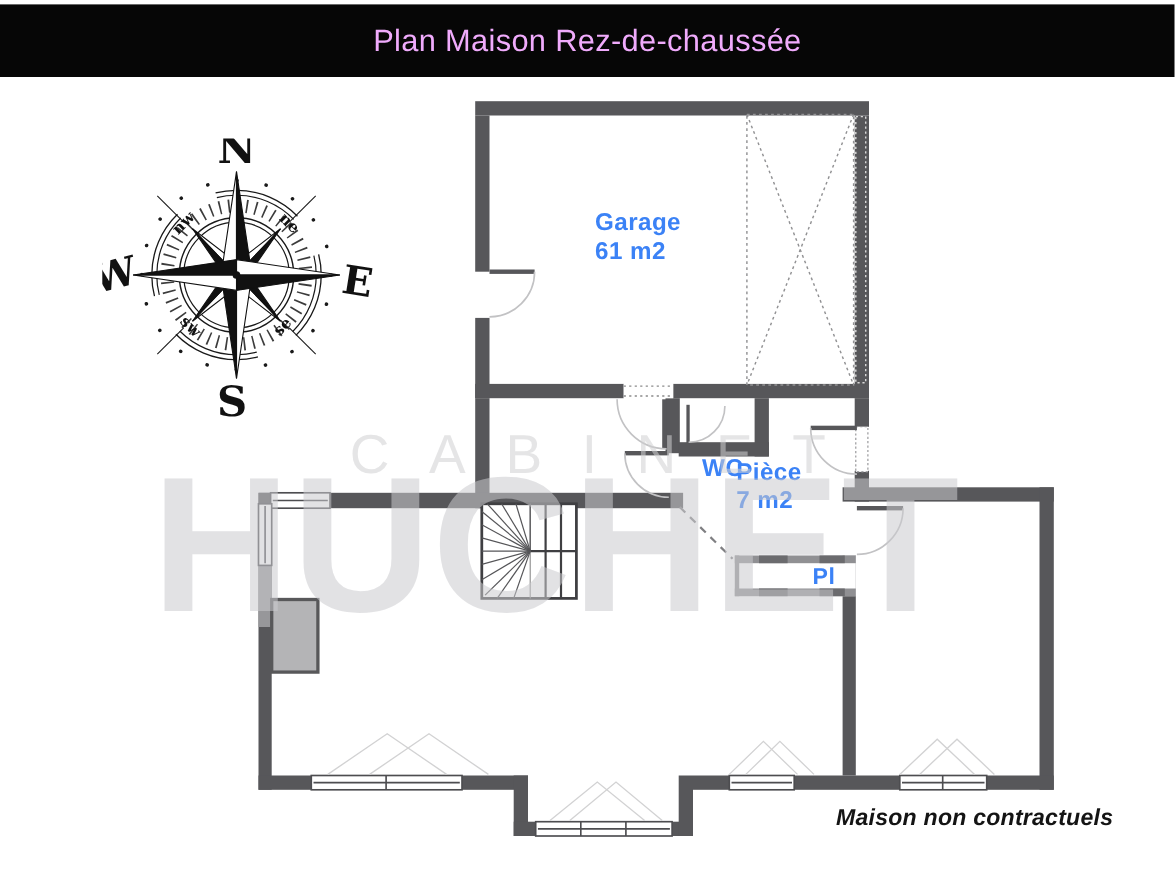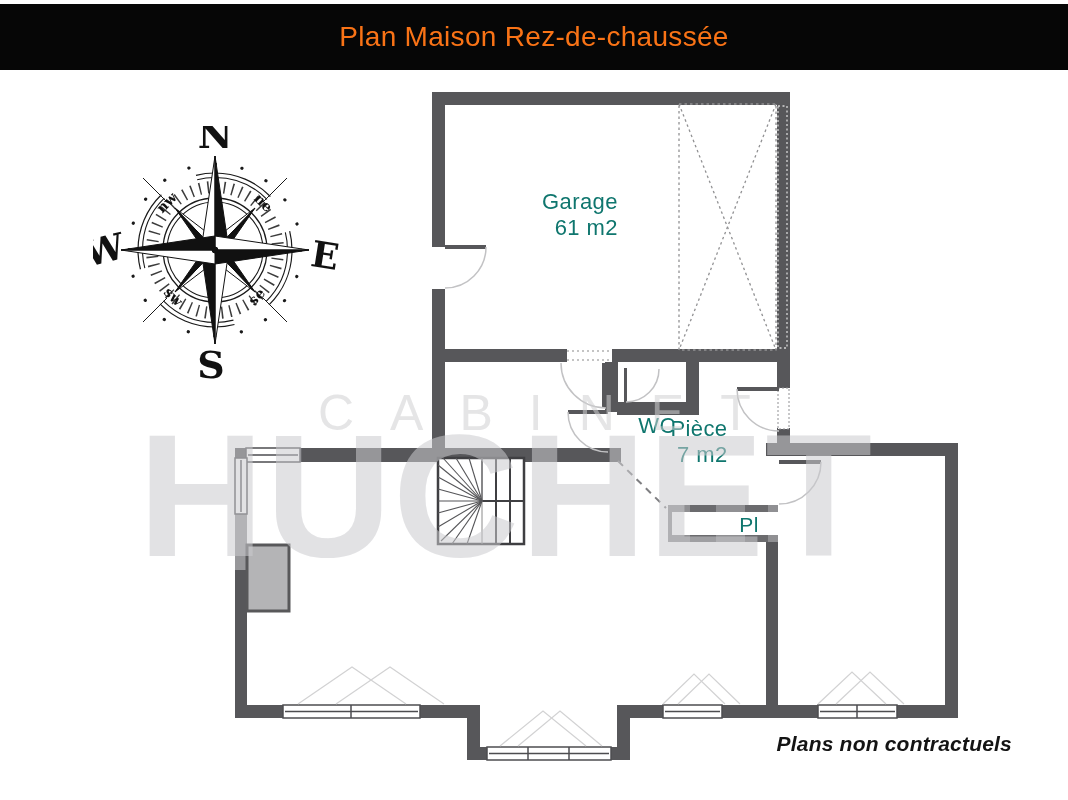--- a/index.html
+++ b/index.html
@@ -6,32 +6,32 @@
   .canvas{
     position:relative;width:1068px;height:800px;overflow:hidden;background:#ffffff;
     font-family:"Liberation Sans",sans-serif;
   }
   
   .title-bar{
     position:absolute;left:0;top:4px;width:100%;height:66px;background:#060606;z-index:10;
     display:flex;align-items:center;justify-content:center;
   }
   .title-bar h1{
-    margin:0;color:#f97316;font-size:28px;font-weight:400;letter-spacing:.3px;
+    margin:0;color:#f0abfc;font-size:28px;font-weight:400;letter-spacing:.3px;
     font-family:"Liberation Sans",sans-serif;
   }
   
   .plan-svg{position:absolute;left:0;top:0;z-index:2;}
   
   .compass-svg{position:absolute;left:93px;top:126px;z-index:4;}
   .compass-svg text{font-family:"DejaVu Serif",serif;font-weight:700;fill:#111;}
   
   .room-label{
-    position:absolute;transform:translateX(-50%);text-align:right;z-index:3;
-    font-weight:400;color:#0f766e;font-size:22px;line-height:26px;letter-spacing:.4px;white-space:nowrap;
+    position:absolute;transform:translateX(-50%);text-align:left;z-index:3;
+    font-weight:700;color:#3b82f6;font-size:22px;line-height:26px;letter-spacing:.4px;white-space:nowrap;
   }
   .room-label.small{font-size:21px;margin-left:36px;}
   
   .watermark{position:absolute;z-index:5;pointer-events:none;left:12px;top:0;width:1068px;height:690px;border-radius:17px;}
   .wm-line1{
     position:absolute;left:306px;top:384px;font-size:50px;font-weight:400;
     letter-spacing:36px;color:rgba(208,208,210,.55);
   }
   .wm-line2{
     position:absolute;left:126px;top:408px;font-size:175px;line-height:175px;font-weight:800;
@@ -269,15 +269,15 @@
   </div>
   <div class="room-label small" style="left:713px;top:512px;">
     <div>Pl</div>
   </div>
 
   <div class="watermark">
     <div class="wm-line1">CABINET</div>
     <div class="wm-line2">HUCHET</div>
   </div>
 
-  <div class="footer-note">Plans non contractuels</div>
+  <div class="footer-note">Maison non contractuels</div>
 
 </div>
 
 </body></html>

